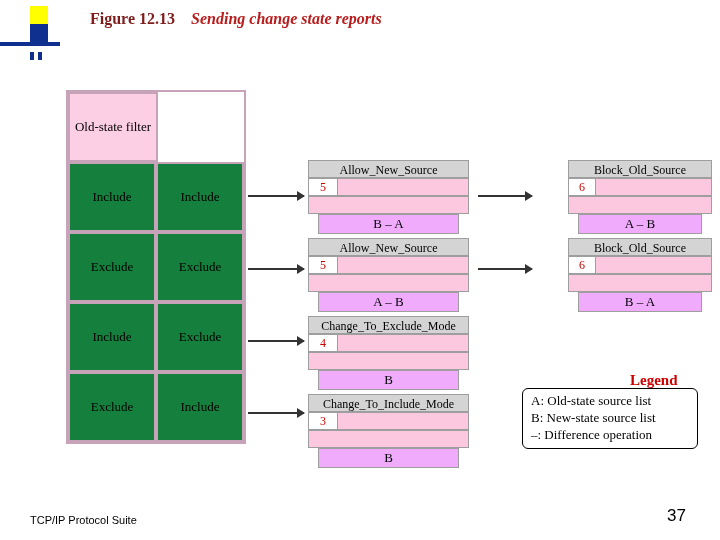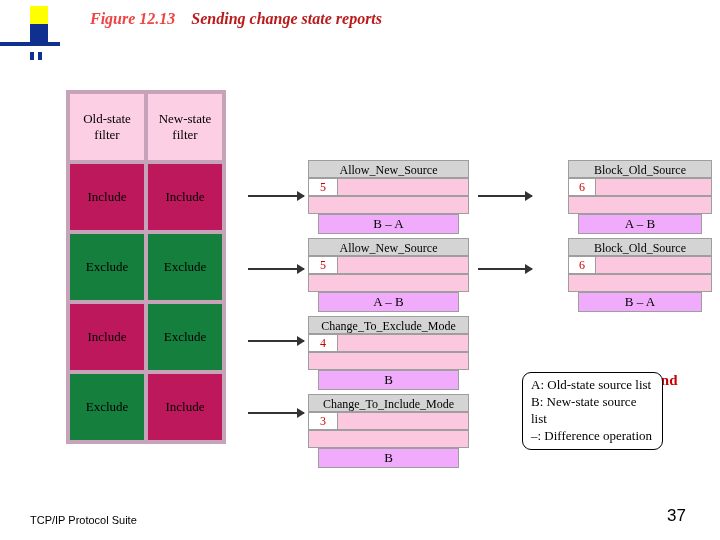--- a/index.html
+++ b/index.html
@@ -18,37 +18,37 @@
     left: 0; top: 0;
     width: 60px; height: 72px;
   }
   .logo .sq-y { position:absolute; left:30px; top:6px; width:18px; height:18px; background:#ffff00; }
   .logo .sq-b { position:absolute; left:30px; top:24px; width:18px; height:18px; background:#103090; }
   .logo .bar-h { position:absolute; left:0; top:42px; width:60px; height:4px; background:#103090; }
   .logo .tick1 { position:absolute; left:30px; top:52px; width:4px; height:8px; background:#103090; }
   .logo .tick2 { position:absolute; left:38px; top:52px; width:4px; height:8px; background:#103090; }
 
   .fig-title { position:absolute; left:90px; top:10px; font-size:16px; font-weight:bold; }
-  .fig-title .num { color:#ef4444; font-style: italic; }
+  .fig-title .num { color:#7f1d1d; }
   .fig-title .txt { color:#b91c1c; font-style: italic; margin-left:12px; }
 
   .state-table {
     position:absolute; left:66px; top:90px;
     border:2px solid #c7a3b9;
-    width:160px;
+    width:180px;
   }
   .state-table .row { display:flex; height:70px; }
   .state-table .cell {
     width:90px; text-align:center; display:flex; align-items:center; justify-content:center;
     font-size:13px;
     line-height:1.2;
   }
   .state-table .header .cell { background:#fccfe5; border:2px solid #c7a3b9; }
   .state-table .body .cell { border:2px solid #c7a3b9; }
-  .state-table .body .cell.white { background:#be185d; }
+  .state-table .body .cell.white { background:#15803d; }
   .state-table .body .cell.yellow { background:#15803d; }
 
   .footer-left { position:absolute; left:30px; bottom:14px; font-family: Arial, sans-serif; font-size:11px; color:#000; }
   .footer-right { position:absolute; right:34px; bottom:14px; font-family: Arial, sans-serif; font-size:17px; color:#000; }
 
   .msgbox {
     position:absolute;
     width:161px;
   }
   .msgbox .title {
@@ -102,21 +102,20 @@
 </div>
 
 <div class="fig-title">
   <span class="num">Figure 12.13</span>
   <span class="txt">Sending change state reports</span>
 </div>
 
 <div class="state-table">
   <div class="row header">
     <div class="cell">Old-state filter</div>
-    <div class="cell">New-state filter</div>
   </div>
   <div class="row body">
     <div class="cell white">Include</div>
     <div class="cell white">Include</div>
   </div>
   <div class="row body">
     <div class="cell yellow">Exclude</div>
     <div class="cell yellow">Exclude</div>
   </div>
   <div class="row body">
@@ -187,20 +186,20 @@
   <div class="title">Change_To_Include_Mode</div>
   <div class="numrow">
     <div class="left">3</div>
     <div class="right"></div>
   </div>
   <div class="pinkfull"></div>
   <div class="datarow narrow">B</div>
 </div>
 
 <div class="legend-label" style="left:630px; top:372px;">Legend</div>
-<div class="legend-box" style="left:522px; top:372px; width:141px;border-radius:9px;">
+<div class="legend-box" style="left:522px; top:388px; width:176px;">
   <div>A: Old-state source list</div>
   <div>B: New-state source list</div>
   <div>–: Difference operation</div>
 </div>
 
 <div class="footer-left">TCP/IP Protocol Suite</div>
 <div class="footer-right">37</div>
 
 </body></html>

